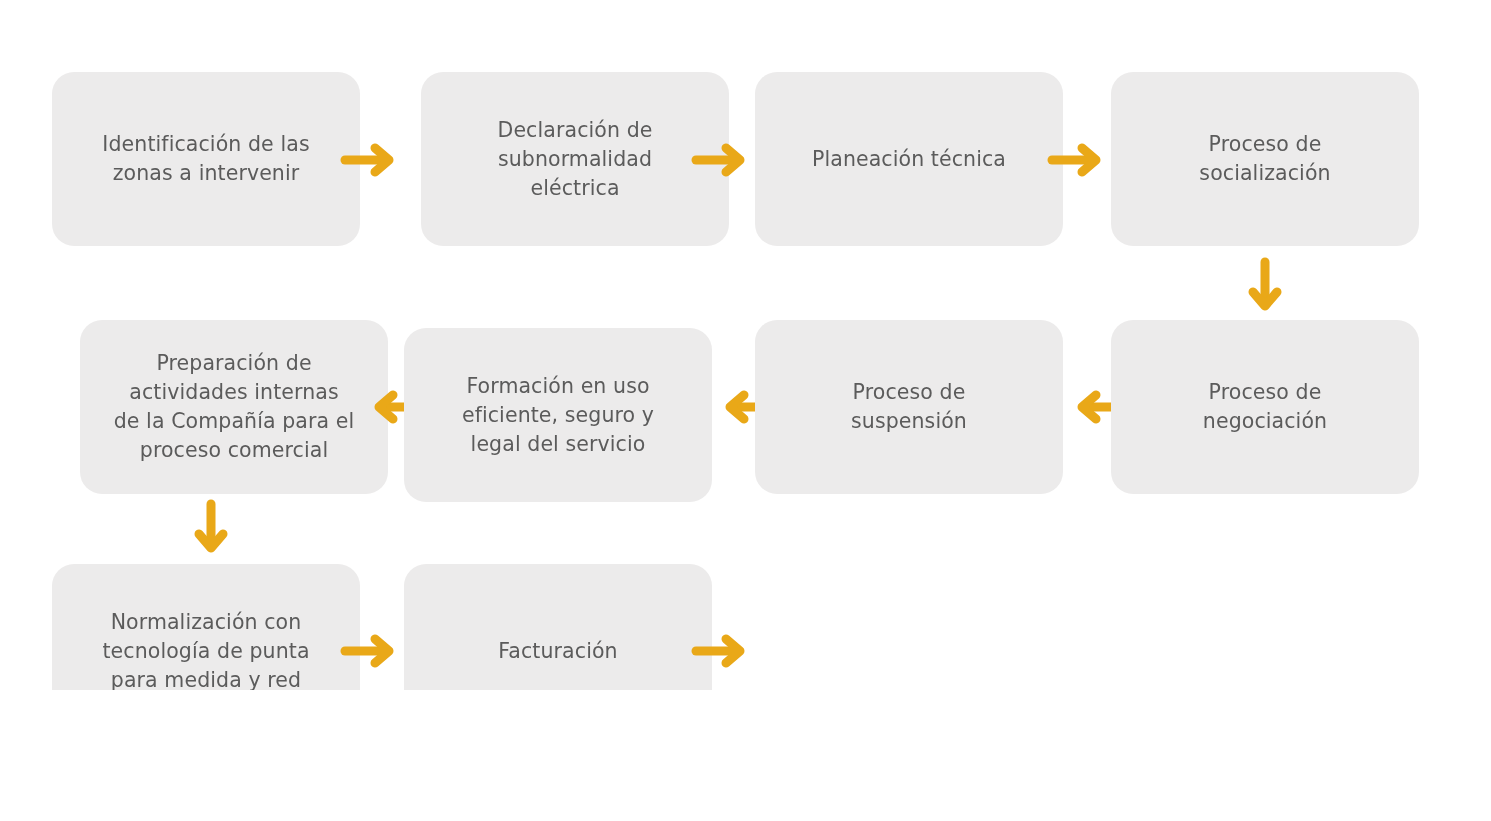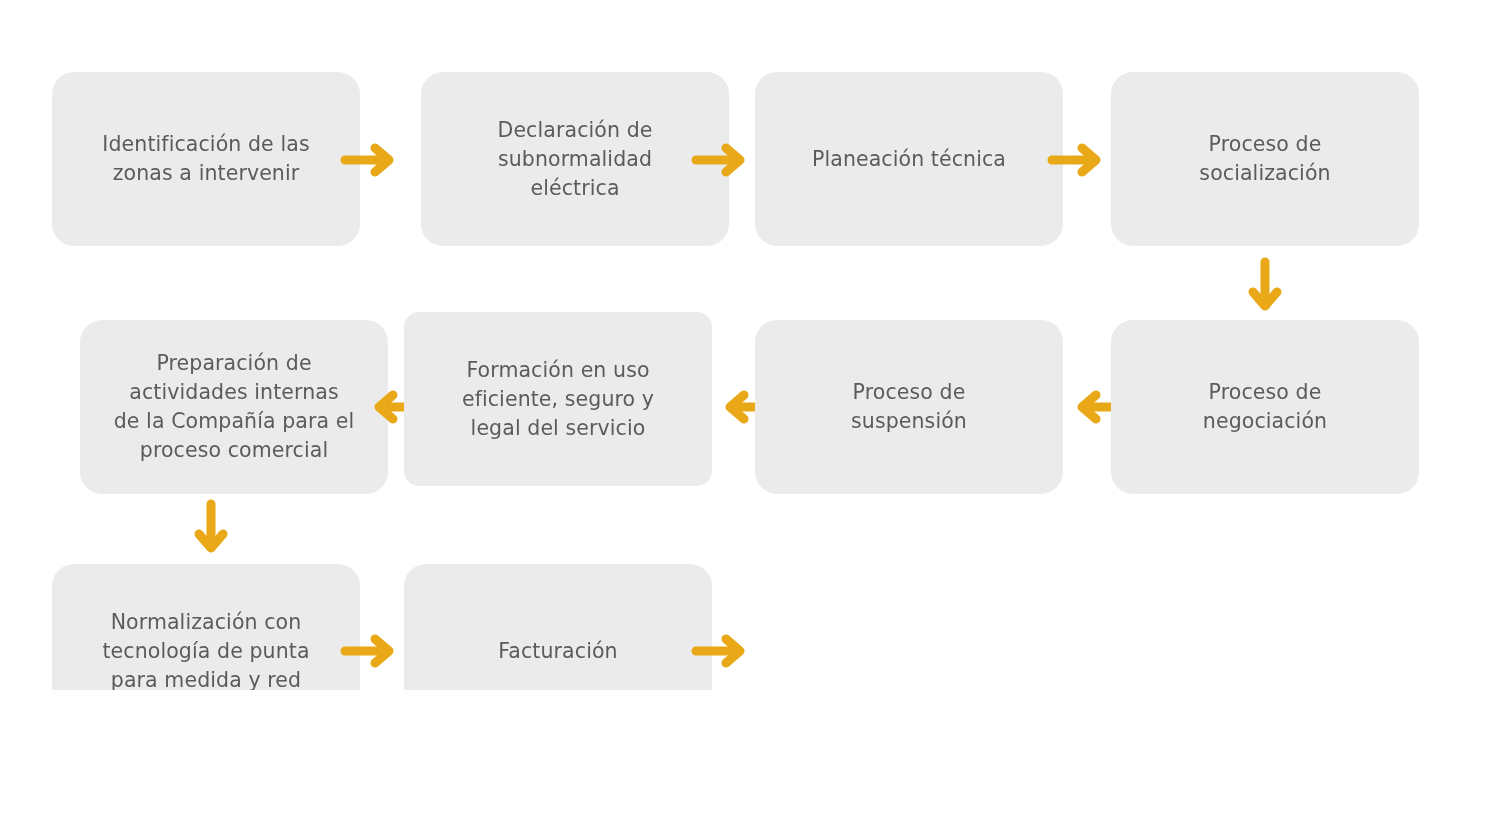--- a/index.html
+++ b/index.html
@@ -115,21 +115,21 @@
 proceso comercial</span>
   </div>
 
   <div class="arrow" style="left:369px; top:387px; width:58px; height:40px;">
     <svg width="58" height="40" viewBox="0 0 58 40" fill="none">
       <path d="M54 20 H14" stroke="#E9A818" stroke-width="9" stroke-linecap="round"></path>
       <path d="M24 8 L10 20 L24 32" stroke="#E9A818" stroke-width="9" stroke-linecap="round" stroke-linejoin="round" fill="none"></path>
     </svg>
   </div>
 
-  <div class="node" style="left:404px; top:312px; width:308px; height:174px;border-radius:15px;">
+  <div class="node" style="left:404px; top:328px; width:308px; height:174px;">
     <span class="node-label">Formación en uso
 eficiente, seguro y
 legal del servicio</span>
   </div>
 
   <div class="arrow" style="left:720px; top:387px; width:58px; height:40px;">
     <svg width="58" height="40" viewBox="0 0 58 40" fill="none">
       <path d="M54 20 H14" stroke="#E9A818" stroke-width="9" stroke-linecap="round"></path>
       <path d="M24 8 L10 20 L24 32" stroke="#E9A818" stroke-width="9" stroke-linecap="round" stroke-linejoin="round" fill="none"></path>
     </svg>

